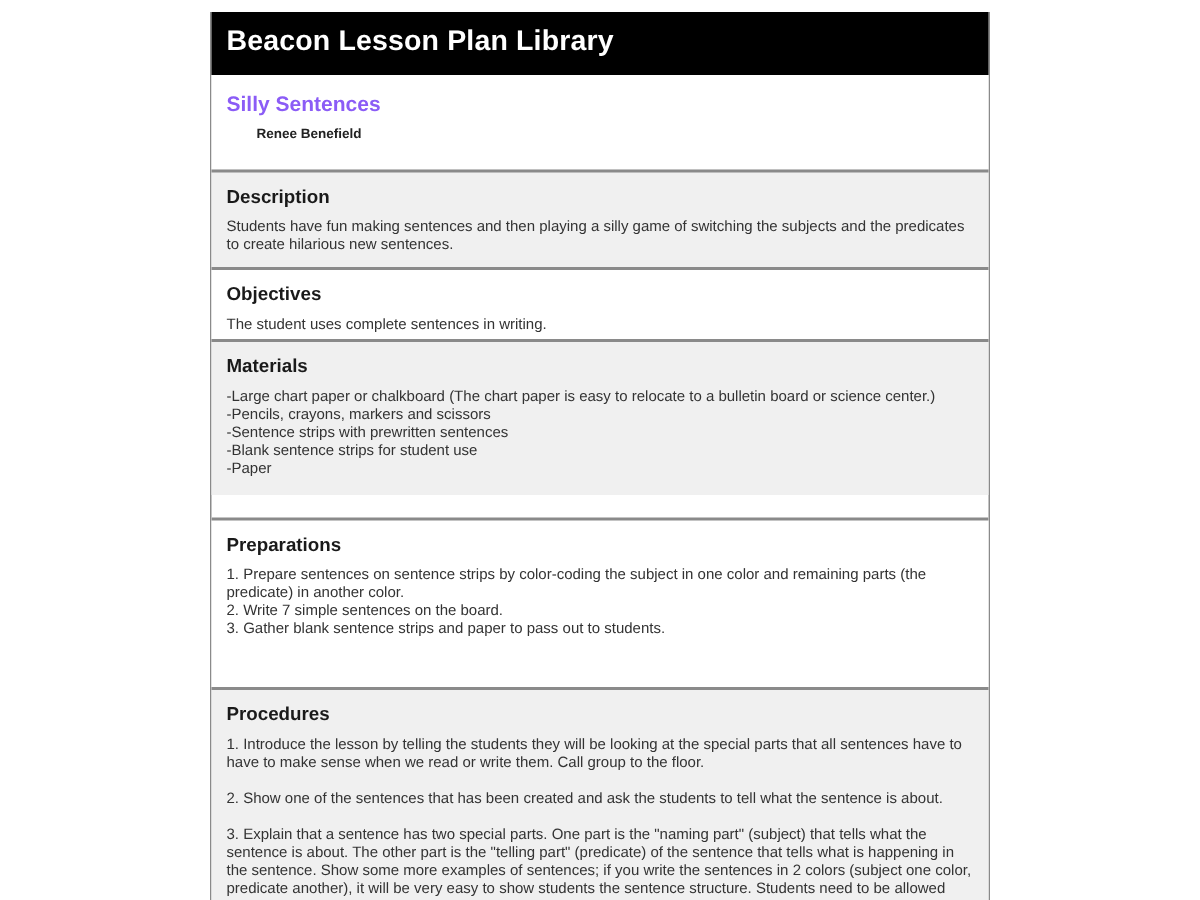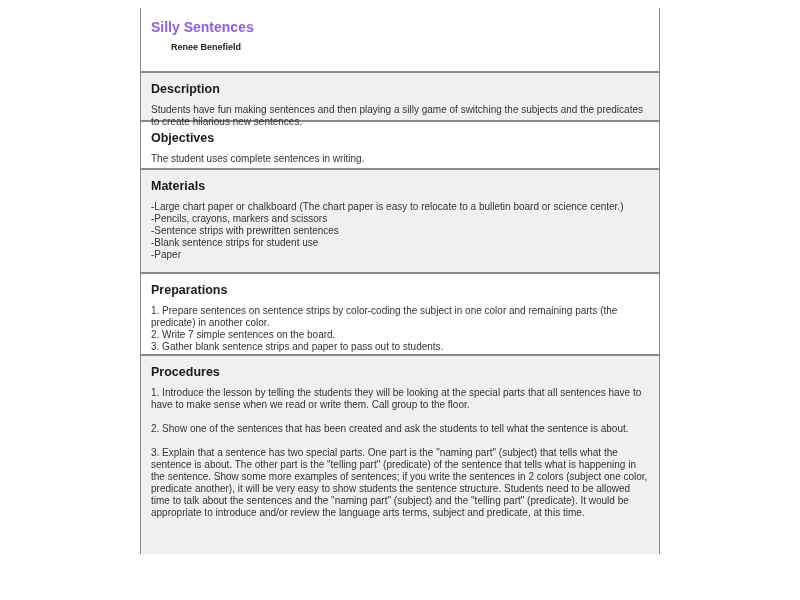--- a/index.html
+++ b/index.html
@@ -10,30 +10,33 @@
   .section.white { background: #ffffff; }
   .section.gray { background: #f0f0f0; }
   .title-section { height: 63px; border-top: none; border-bottom: 0; padding-top: 11px; }
   .lesson-title { font-weight: bold; font-size: 14px; margin: 0 0 7px 0; color: #8b5cf6; }
   .author { font-weight: bold; font-size: 9px; color: #222; padding-left: 20px; }
   .sec-head { font-weight: bold; font-size: 12.5px; margin: 0 0 8px 0; color: #1a1a1a; }
   .sec-body { font-size: 10px; line-height: 12px; color: #333; }
   .list-line { display: block; }
   .para { display: block; margin-bottom: 12px; }
   .para:last-child { margin-bottom: 0; }
-  #sec-description { height: 49px; }
+  #sec-description { height: 65px; }
   #sec-objectives { height: 48px; }
   #sec-materials { height: 104px; }
-  #sec-preparations { height: 82px; }
+  #sec-preparations { height: 113px; margin-top: 15px; }
   #sec-procedures { height: 200px; padding-top: 9px; }
 </style>
 </head>
 <body>
 
 <div class="page">
+  <div class="header">
+    <span>Beacon Lesson Plan Library</span>
+  </div>
 
   <div class="section white title-section">
     <div class="lesson-title">Silly Sentences</div>
     <div class="author">Renee Benefield</div>
   </div>
 
   <div class="section gray" id="sec-description">
     <div class="sec-head">Description</div>
     <div class="sec-body">Students have fun making sentences and then playing a silly game of switching the subjects and the predicates to create hilarious new sentences.</div>
   </div>

